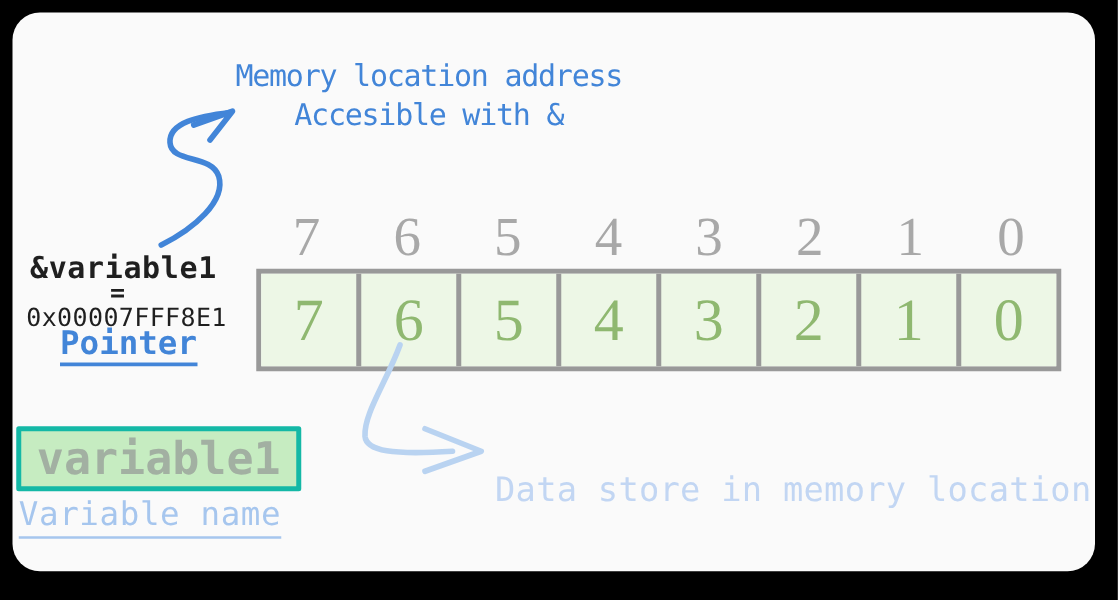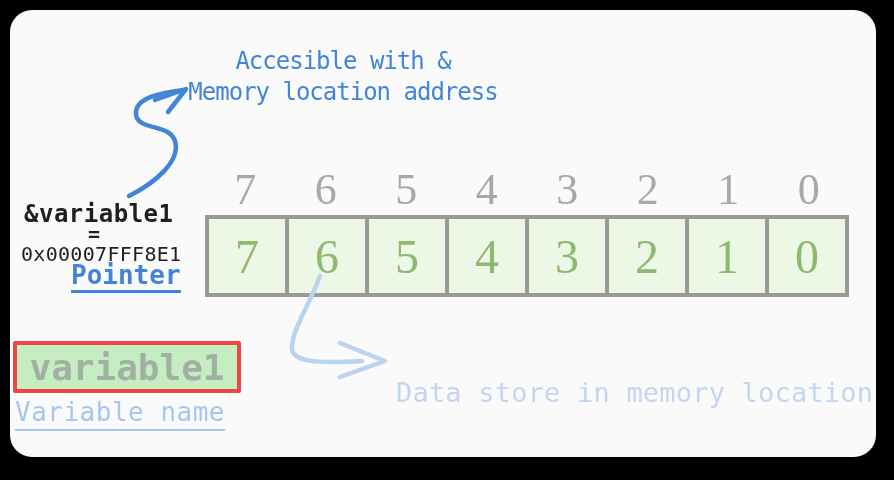--- a/index.html
+++ b/index.html
@@ -13,55 +13,55 @@
   }
   .abs { position:absolute; white-space:nowrap; }
   .note-blue {
     left:150px; top:46px; width:386px; text-align:center;
     color:#4285d8; font-size:24px; letter-spacing:-1px; line-height:31px;
   }
   .ptr-expr { left:24px;  top:201px; color:#1f1f1f; font-weight:bold; font-size:24px; letter-spacing:.5px; line-height:26px; }
   .ptr-eq   { left:88px;  top:224px; color:#1f1f1f; font-weight:bold; font-size:20px; line-height:20px; }
   .ptr-addr { left:21px;  top:243px; color:#1f1f1f; font-weight:normal; font-size:20px; letter-spacing:.3px; line-height:22px; }
   .ptr-cap  { left:48px;  top:262px; color:#4285d8; font-weight:bold; font-size:26px; line-height:27px;
-              border-bottom:3px solid #4285d8; padding-bottom:1px;margin-left:23px; }
+              border-bottom:3px solid #4285d8; padding-bottom:1px; }
   .index-row { left:205px; top:168px; width:644px; display:flex; }
   .index-cell {
     flex:1; text-align:center; font-family:"Liberation Serif", serif;
     font-size:44px; line-height:44px; color:#a8a8a8;
   }
   .mem-row { left:205px; top:215px; display:flex; border:4px solid #999999; }
   .mem-cell {
     width:76px; height:74px; background:#edf7e6;
     display:flex; align-items:center; justify-content:center;
     font-family:"Liberation Serif", serif; font-size:48px; color:#8fb870;
   }
   .mem-cell + .mem-cell { border-left:4px solid #999999; }
   .var-box {
     left:13px; top:341px; width:228px; height:52px; box-sizing:border-box;
-    background:#c6ecc1; border:4px solid #ef4444; border-radius:2px;
+    background:#c6ecc1; border:4px solid #14b8a6; border-radius:2px;
     display:flex; align-items:center; justify-content:center;
     font-weight:bold; font-size:36px; color:#a2b0a2;
   }
   .var-cap {
     left:15px; top:399px; font-size:26px; color:#a6c6ee; letter-spacing:.5px;
     line-height:26px; border-bottom:2px solid #a6c6ee; padding-bottom:4px;
   }
   .data-note { left:396px; top:351px; font-size:27px; color:#c2d6f3; letter-spacing:.2px; line-height:28px;margin-top:28px; }
   svg.overlay { position:absolute; left:0; top:0; pointer-events:none; }
 </style>
 </head>
 <body>
 
 <div id="stage">
   <div class="panel"></div>
 
   <div class="abs note-blue">
+    <div>Memory location address</div>
     <div>Accesible with &amp;</div>
-    <div>Memory location address</div>
   </div>
 
   <div class="abs ptr-expr">&amp;variable1</div>
   <div class="abs ptr-eq">=</div>
   <div class="abs ptr-addr">0x00007FFF8E1</div>
   <div class="abs ptr-cap">Pointer</div>
 
   <div class="abs index-row">
     <div class="index-cell">7</div>
     <div class="index-cell">6</div>

